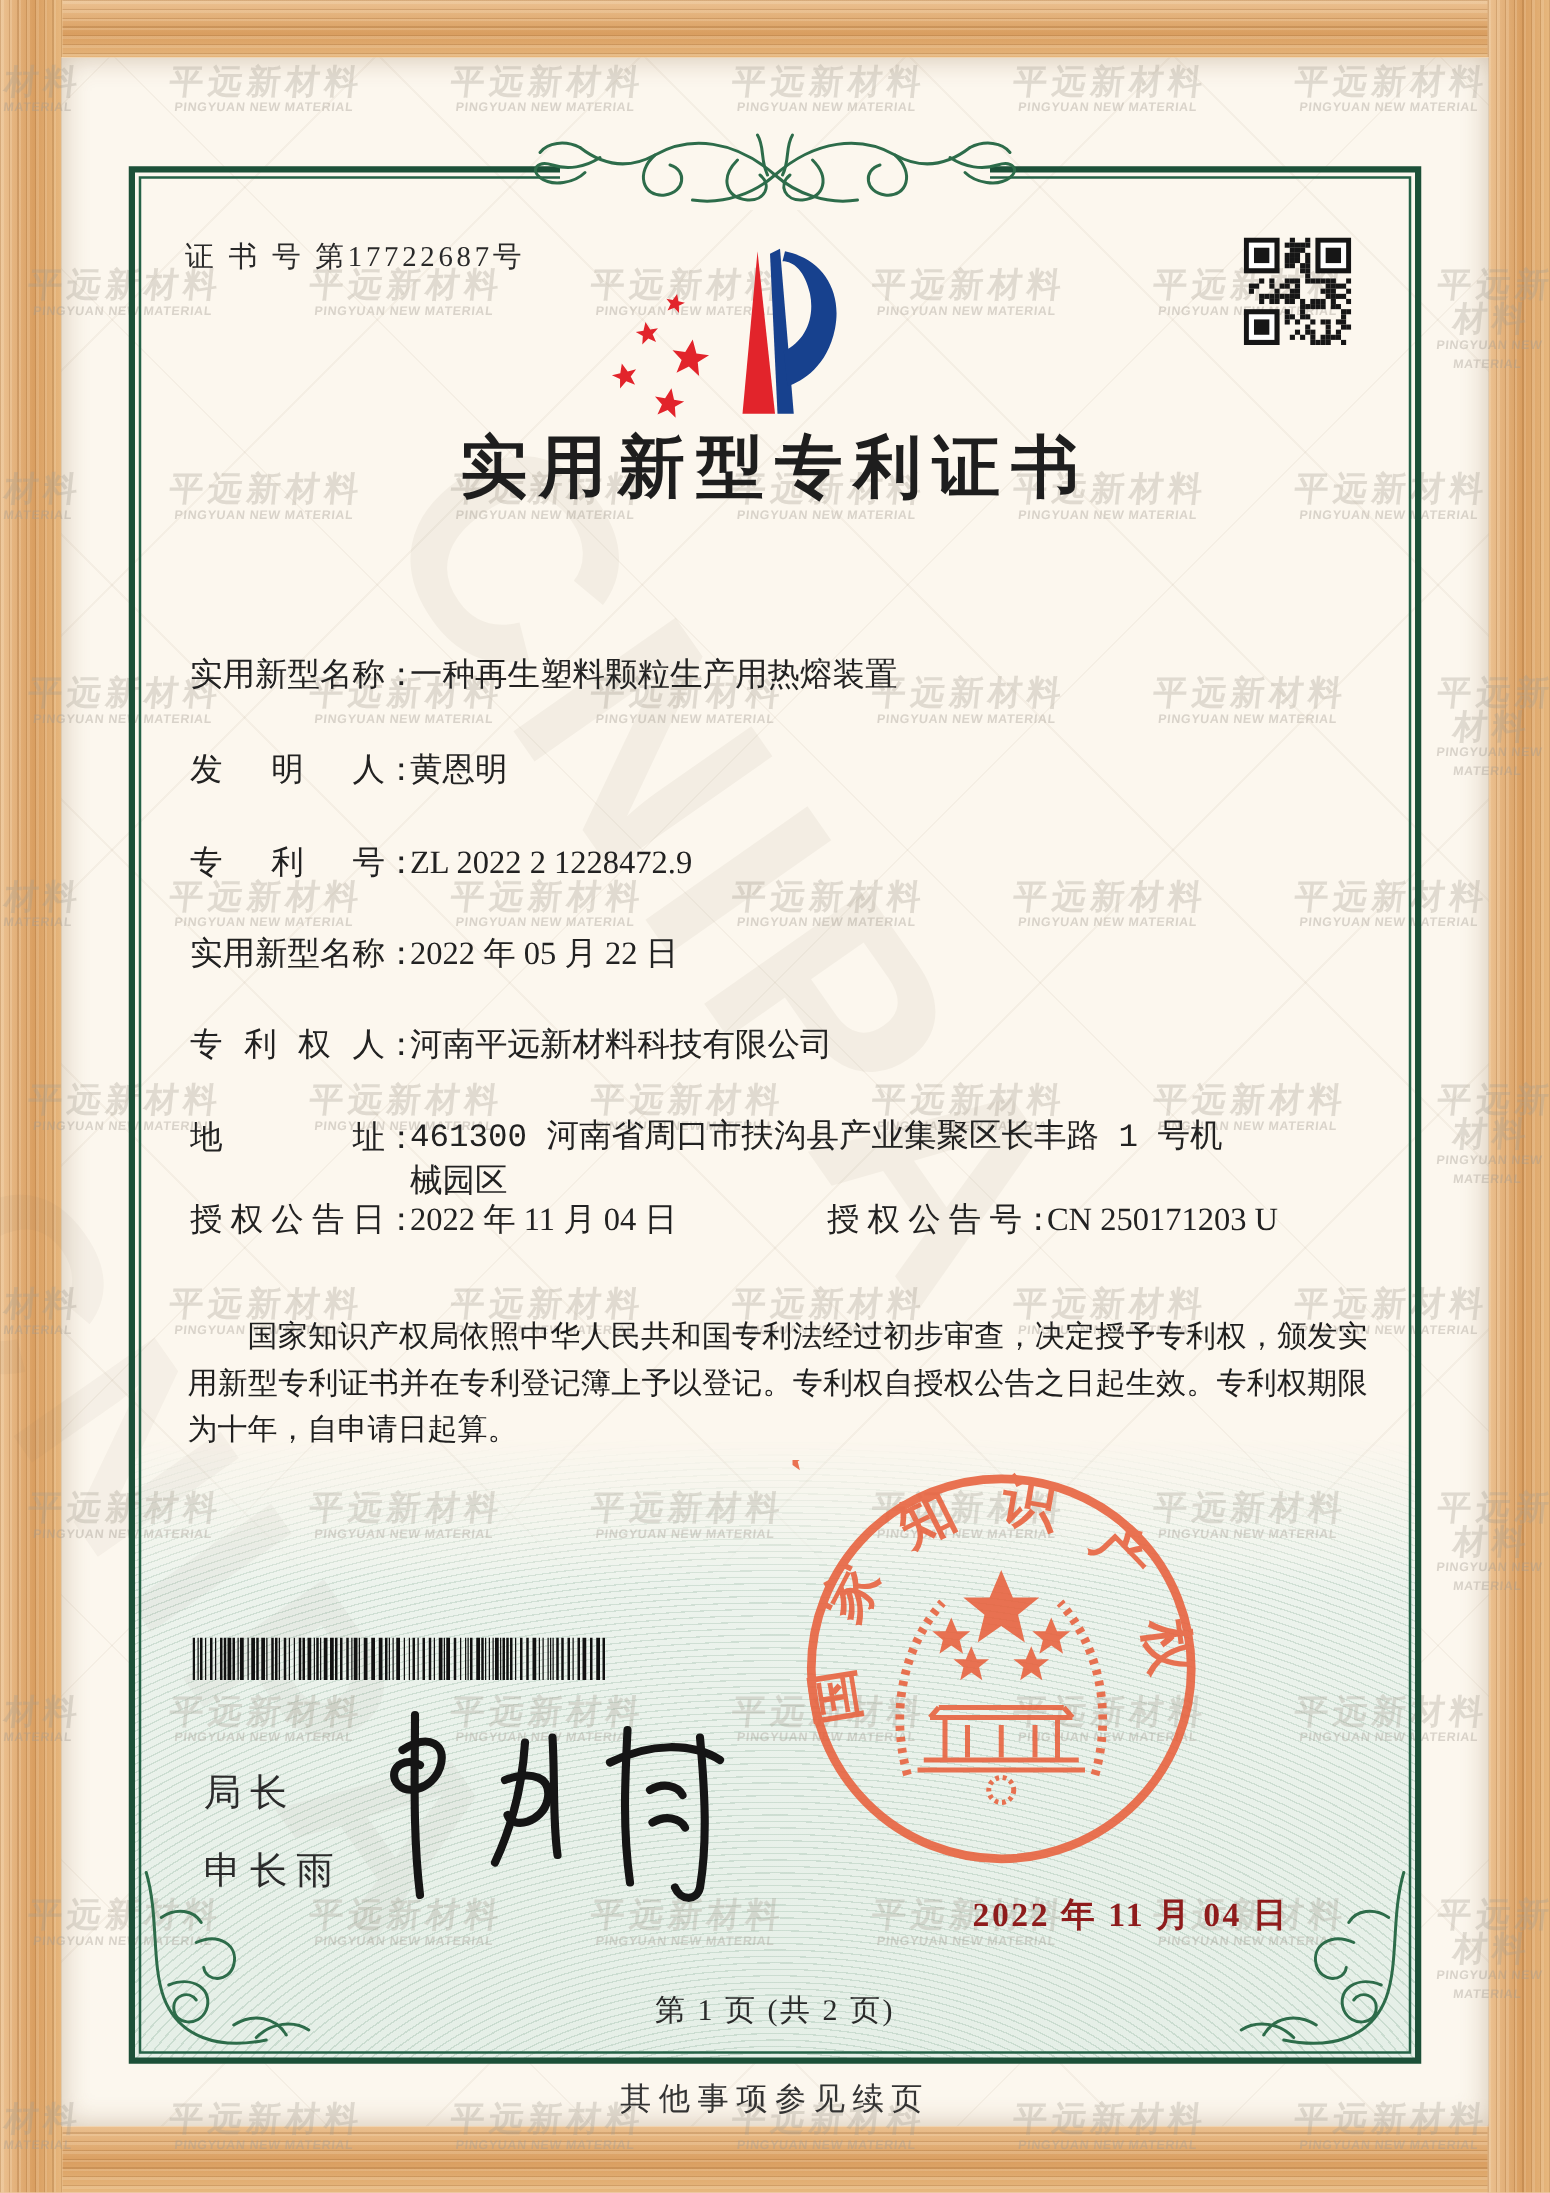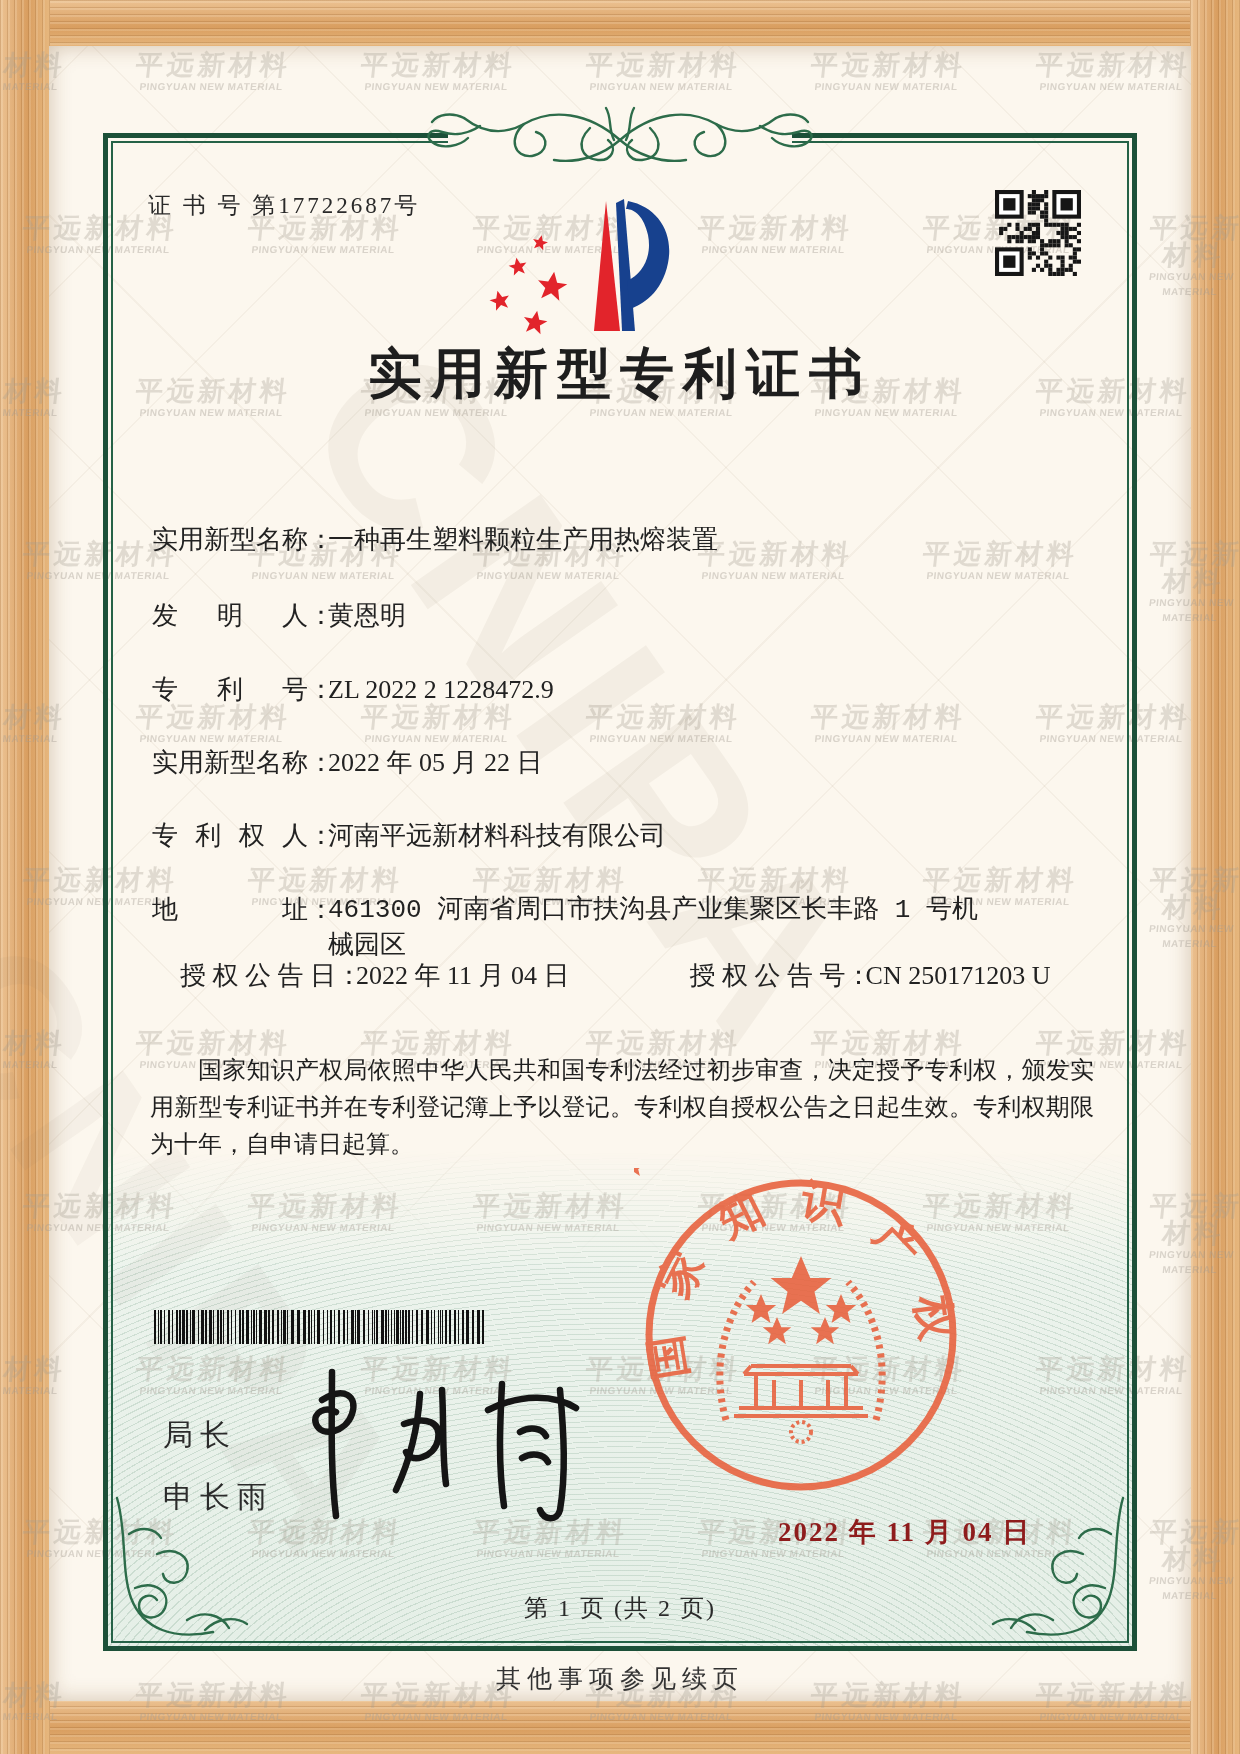--- a/index.html
+++ b/index.html
@@ -566,21 +566,21 @@
   <div class="frow" style="top:818px;">
     <span class="lbl">专利权人</span>
       <span class="colon">：</span>
       <span class="val">河南平远新材料科技有限公司</span>
   </div>
   <div class="frow" style="top:892px;">
     <span class="lbl">地址</span>
       <span class="colon">：</span>
       <span class="val addr-val">461300 河南省周口市扶沟县产业集聚区长丰路 1 号机械园区</span>
   </div>
-  <div class="frow" style="top:958px;margin-left:28px;">
+  <div class="frow" style="top:958px;">
     <span class="lbl">授权公告日</span>
       <span class="colon">：</span>
       <span class="val">2022 年 11 月 04 日</span>
     <span class="pair2">
         <span class="lbl">授权公告号</span>
         <span class="colon">：</span>
         <span class="val">CN 250171203 U</span>
       </span>
   </div>
 

